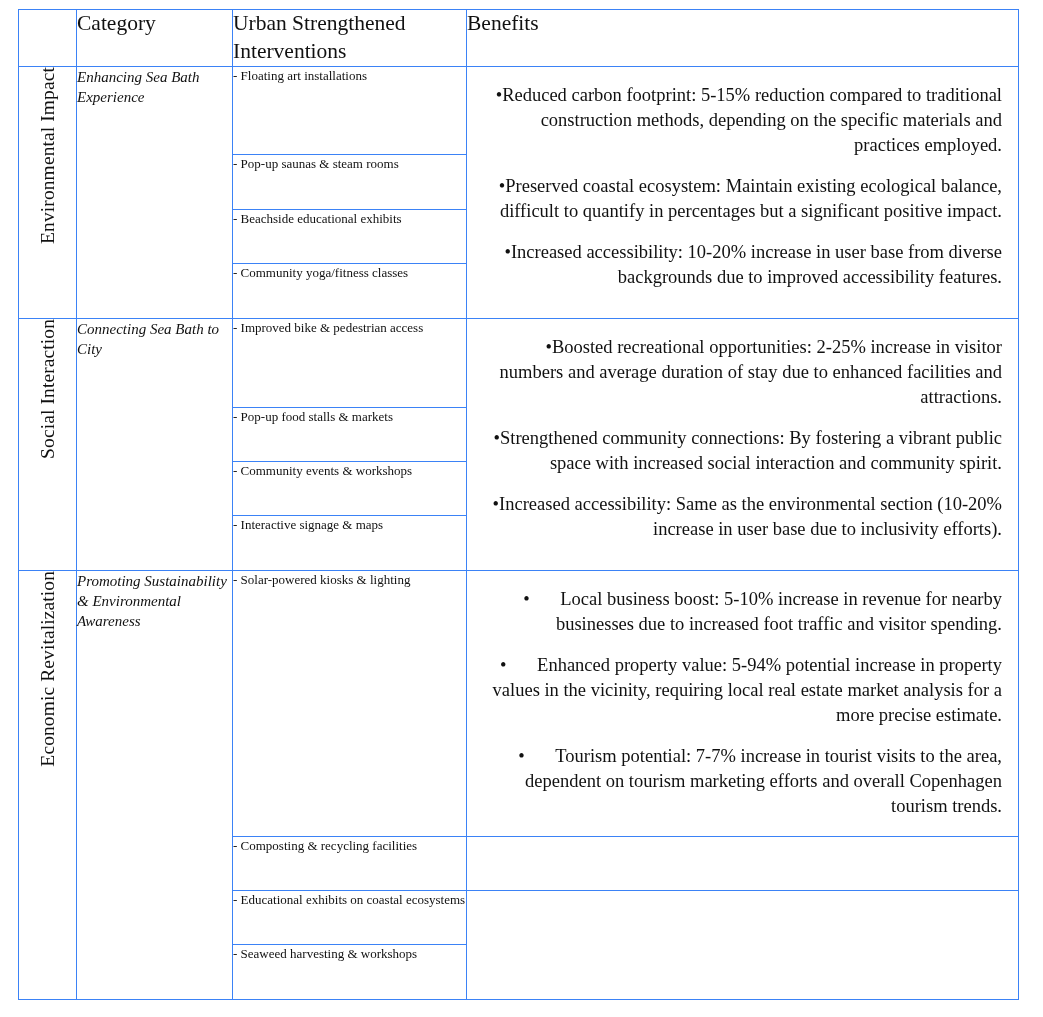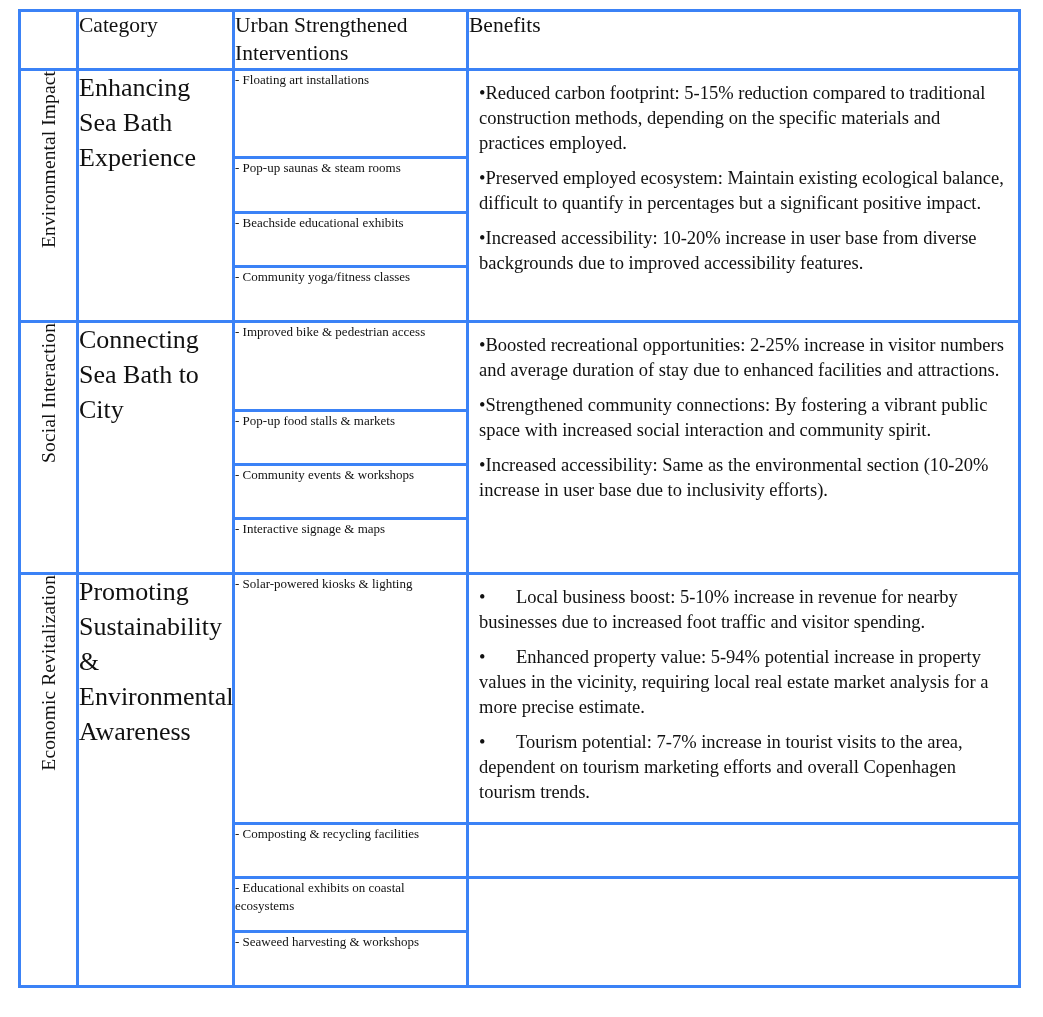--- a/index.html
+++ b/index.html
@@ -23,21 +23,21 @@
   table.matrix {
     position: absolute;
     left: 18px;
     top: 9px;
     width: 1000px;
     border-collapse: collapse;
     table-layout: fixed;
     background: #fff;
   }
   table.matrix td, table.matrix th {
-    border: 3px solid #3b82f6;
+    border: 1px solid #3b82f6;
     vertical-align: top;
     padding: 0;
     background: #fff;
   }
   col.c-sector { width: 58px; }
   col.c-category { width: 156px; }
   col.c-intervention { width: 234px; }
   col.c-benefits { width: 552px; }
 
   
@@ -66,43 +66,45 @@
     font-size: 19.5px;
     letter-spacing: 0.1px;
     line-height: 1;
     white-space: nowrap;
     color: #111;
   }
 
   
   .cat-cell {
     padding: 7px 6px 6px 10px;
-    font-size: 26px;
+    font-size: 15px;
     line-height: 1.345;
     color: #111;
+    font-style: italic;
   }
 
   
   .interv-cell {
     padding: 6px 6px 6px 8px;
     font-size: 13px;
     line-height: 1.36;
     color: #111;
   }
 
   
   .ben-cell {
     padding: 6px 10px 6px 9px;
     font-size: 18.5px;
     line-height: 1.355;
     color: #111;
   }
   .ben-para {
-    margin: 10px;
+    margin: 16px;
     text-indent: 0;
+    text-align: right;
   }
   .ben-para.tabbed {
     white-space: pre-wrap;
   }
   .ben-empty { padding: 0; }
 
   
   .r-h { height: 56px; }
   .r1-a { height: 88px; }
   .r1-b { height: 55px; }
@@ -139,21 +141,21 @@
       </tr>
 
       <tr class="r1-a">
         <td class="sector-cell" rowspan="4">
           <span class="sector-rot">Environmental Impact</span>
         </td>
         <td class="cat-cell" rowspan="4">Enhancing Sea Bath Experience</td>
         <td class="interv-cell">- Floating art installations</td>
         <td class="ben-cell" rowspan="4">
           <p class="ben-para">•Reduced carbon footprint: 5-15% reduction compared to traditional construction methods, depending on the specific materials and practices employed.</p>
-          <p class="ben-para">•Preserved employed ecosystem: Maintain existing ecological balance, difficult to quantify in percentages but a significant positive impact.</p>
+          <p class="ben-para">•Preserved coastal ecosystem: Maintain existing ecological balance, difficult to quantify in percentages but a significant positive impact.</p>
           <p class="ben-para">•Increased accessibility: 10-20% increase in user base from diverse backgrounds due to improved accessibility features.</p>
         </td>
       </tr>
       <tr class="r1-b">
         <td class="interv-cell">- Pop-up saunas &amp; steam rooms</td>
       </tr>
       <tr class="r1-c">
         <td class="interv-cell">- Beachside educational exhibits</td>
       </tr>
       <tr class="r1-d">

